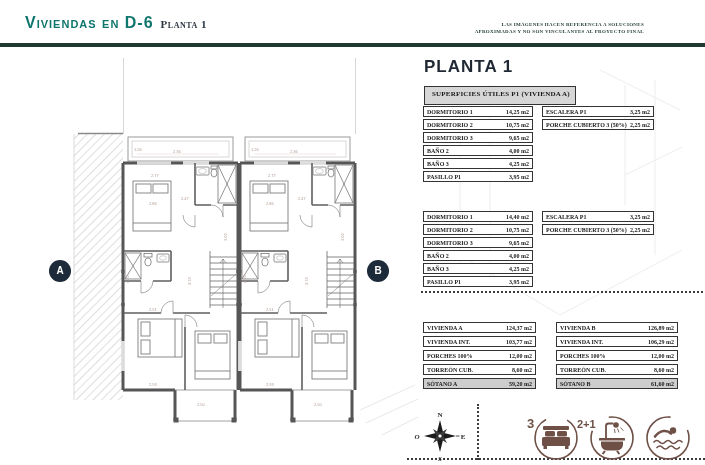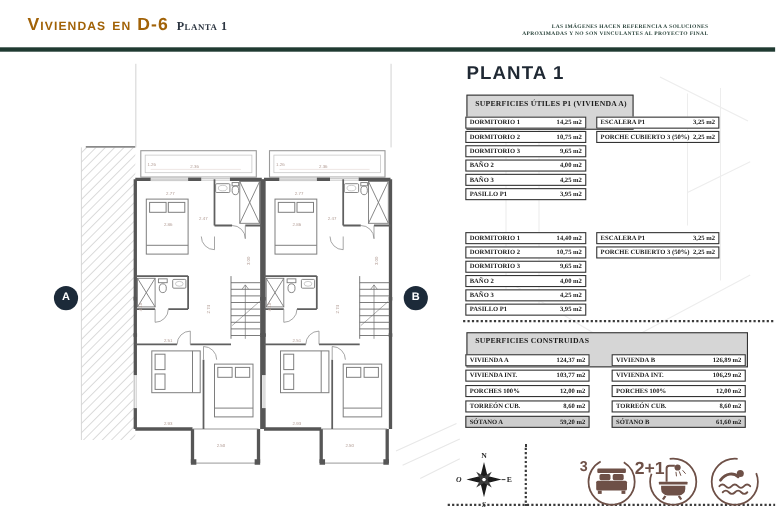--- a/index.html
+++ b/index.html
@@ -1,56 +1,56 @@
 <!DOCTYPE html>
 <html><head>
 <meta charset="utf-8">
 <style>
   html,body{margin:0;padding:0;background:#fff;}
   .page{position:relative;width:705px;height:465px;background:#ffffff;overflow:hidden;
         font-family:"Liberation Sans",sans-serif;color:#222;}
   
   .title-wrap{position:absolute;left:25px;top:14px;white-space:nowrap;}
   .title{font:bold 16px "Liberation Sans",sans-serif;font-variant:small-caps;
-         letter-spacing:1px;color:#a16207;margin-top:48px;}
+         letter-spacing:1px;color:#0f766e;margin-top:48px;}
   .subtitle{font:bold 11px "Liberation Serif",serif;font-variant:small-caps;
             letter-spacing:.5px;color:#2d3642;margin-left:7px;}
   .hrule{position:absolute;left:0;top:43px;width:705px;height:4px;background:#1f3a31;}
   .disclaimer{position:absolute;right:61px;top:21px;text-align:right;
               font:bold 5px/7px "Liberation Serif",serif;letter-spacing:.3px;color:#1f3a31;}
   
   .plan-svg{position:absolute;left:30px;top:55px;}
   .badge{position:absolute;width:22px;height:22px;border-radius:50%;background:#1c2a39;
          color:#fff;font:bold 10px/22px "Liberation Sans",sans-serif;text-align:center;}
   .badge-a{left:49px;top:260px;}
   .badge-b{left:367px;top:260px;}
   
   .panel{position:absolute;left:420px;top:55px;width:285px;height:408px;}
   .sketch{position:absolute;left:0;top:0;}
   .panel-heading{position:absolute;left:4px;top:2px;font:bold 17px "Liberation Sans",sans-serif;
                  letter-spacing:1px;color:#1f2833;}
-  .thdr{position:absolute;box-sizing:border-box;height:32px;background:#d6d6d6;
+  .thdr{position:absolute;box-sizing:border-box;height:19px;background:#d6d6d6;
         border:1.5px solid #333;padding:3px 0 0 7px;
         font:bold 7px "Liberation Serif",serif;letter-spacing:.2px;color:#1a1a1a;}
   .rows{position:absolute;width:110px;}
   .rows.side{width:112px;}
   .row{box-sizing:border-box;height:11px;margin-bottom:2px;background:#fff;border:1px solid #333;
        display:flex;justify-content:space-between;align-items:center;padding:0 3px;
        font:bold 6px "Liberation Serif",serif;color:#1a1a1a;white-space:nowrap;}
   .c-rows{position:absolute;}
   .c-rows .row{height:11px;margin-bottom:3px;}
   .c-rows .row:last-child{background:#cdcdcd;}
   .dotted-h{position:absolute;border-top:2px dotted #3a3a3a;}
   .dotted-v{position:absolute;border-left:2px dotted #3a3a3a;}
   
   .compass{position:absolute;left:412px;top:409px;}
   .feature{position:absolute;}
   .count{position:absolute;font-family:"Liberation Sans",sans-serif;font-weight:bold;color:#6e5047;}
   .count-bed{left:527px;top:416px;font-size:13px;}
-  .count-bath{left:577px;top:418px;font-size:16px;}
+  .count-bath{left:577px;top:418px;font-size:11px;}
 </style>
 </head>
 <body>
 
 <div class="page">
 
   <div class="title-wrap">
     <span class="title">Viviendas en D-6</span><span class="subtitle">Planta 1</span>
   </div>
   <div class="disclaimer">
@@ -273,21 +273,20 @@
         </div>
 
         <div class="row">
           <span>PORCHE CUBIERTO 3 (50%)</span>
           <span>2,25 m2</span>
         </div>
       </div>
 
     <div class="dotted-h" style="left:1px;top:236px;width:282px;"></div>
 
-    <div class="thdr" style="left:4px;top:247px;width:256px;">SUPERFICIES CONSTRUIDAS</div>
     <div class="rows c-rows" style="left:3px;top:267px;width:113px;">
 
         <div class="row">
           <span>VIVIENDA A</span>
           <span>124,37 m2</span>
         </div>
 
         <div class="row">
           <span>VIVIENDA INT.</span>
           <span>103,77 m2</span>

